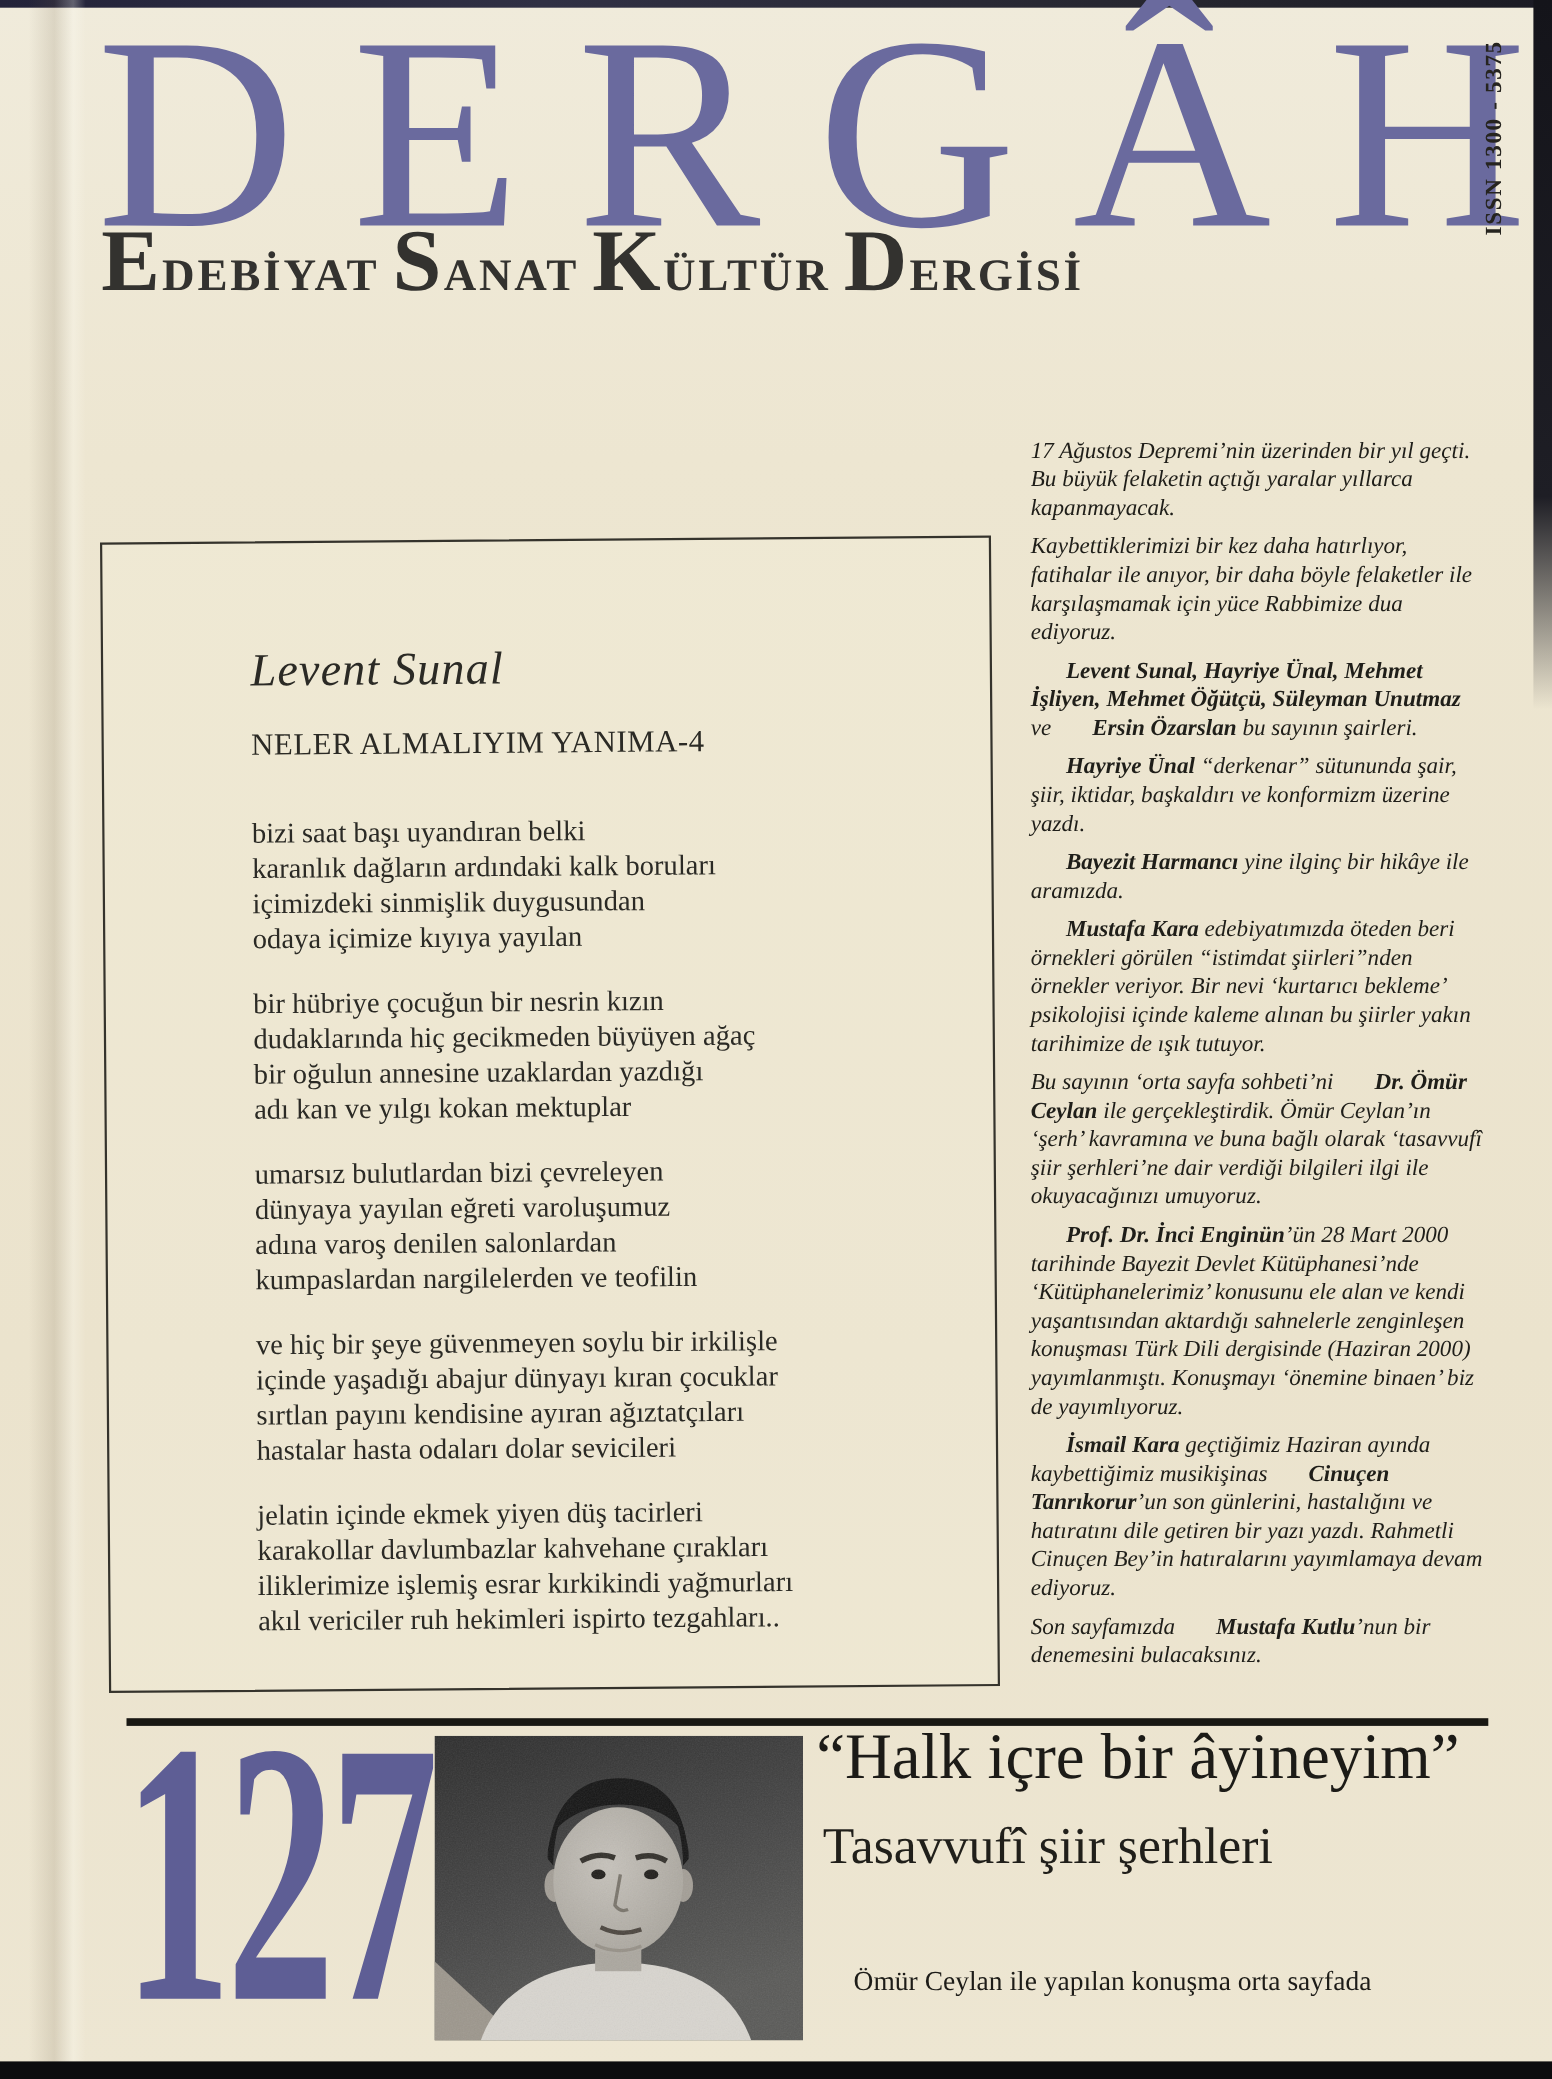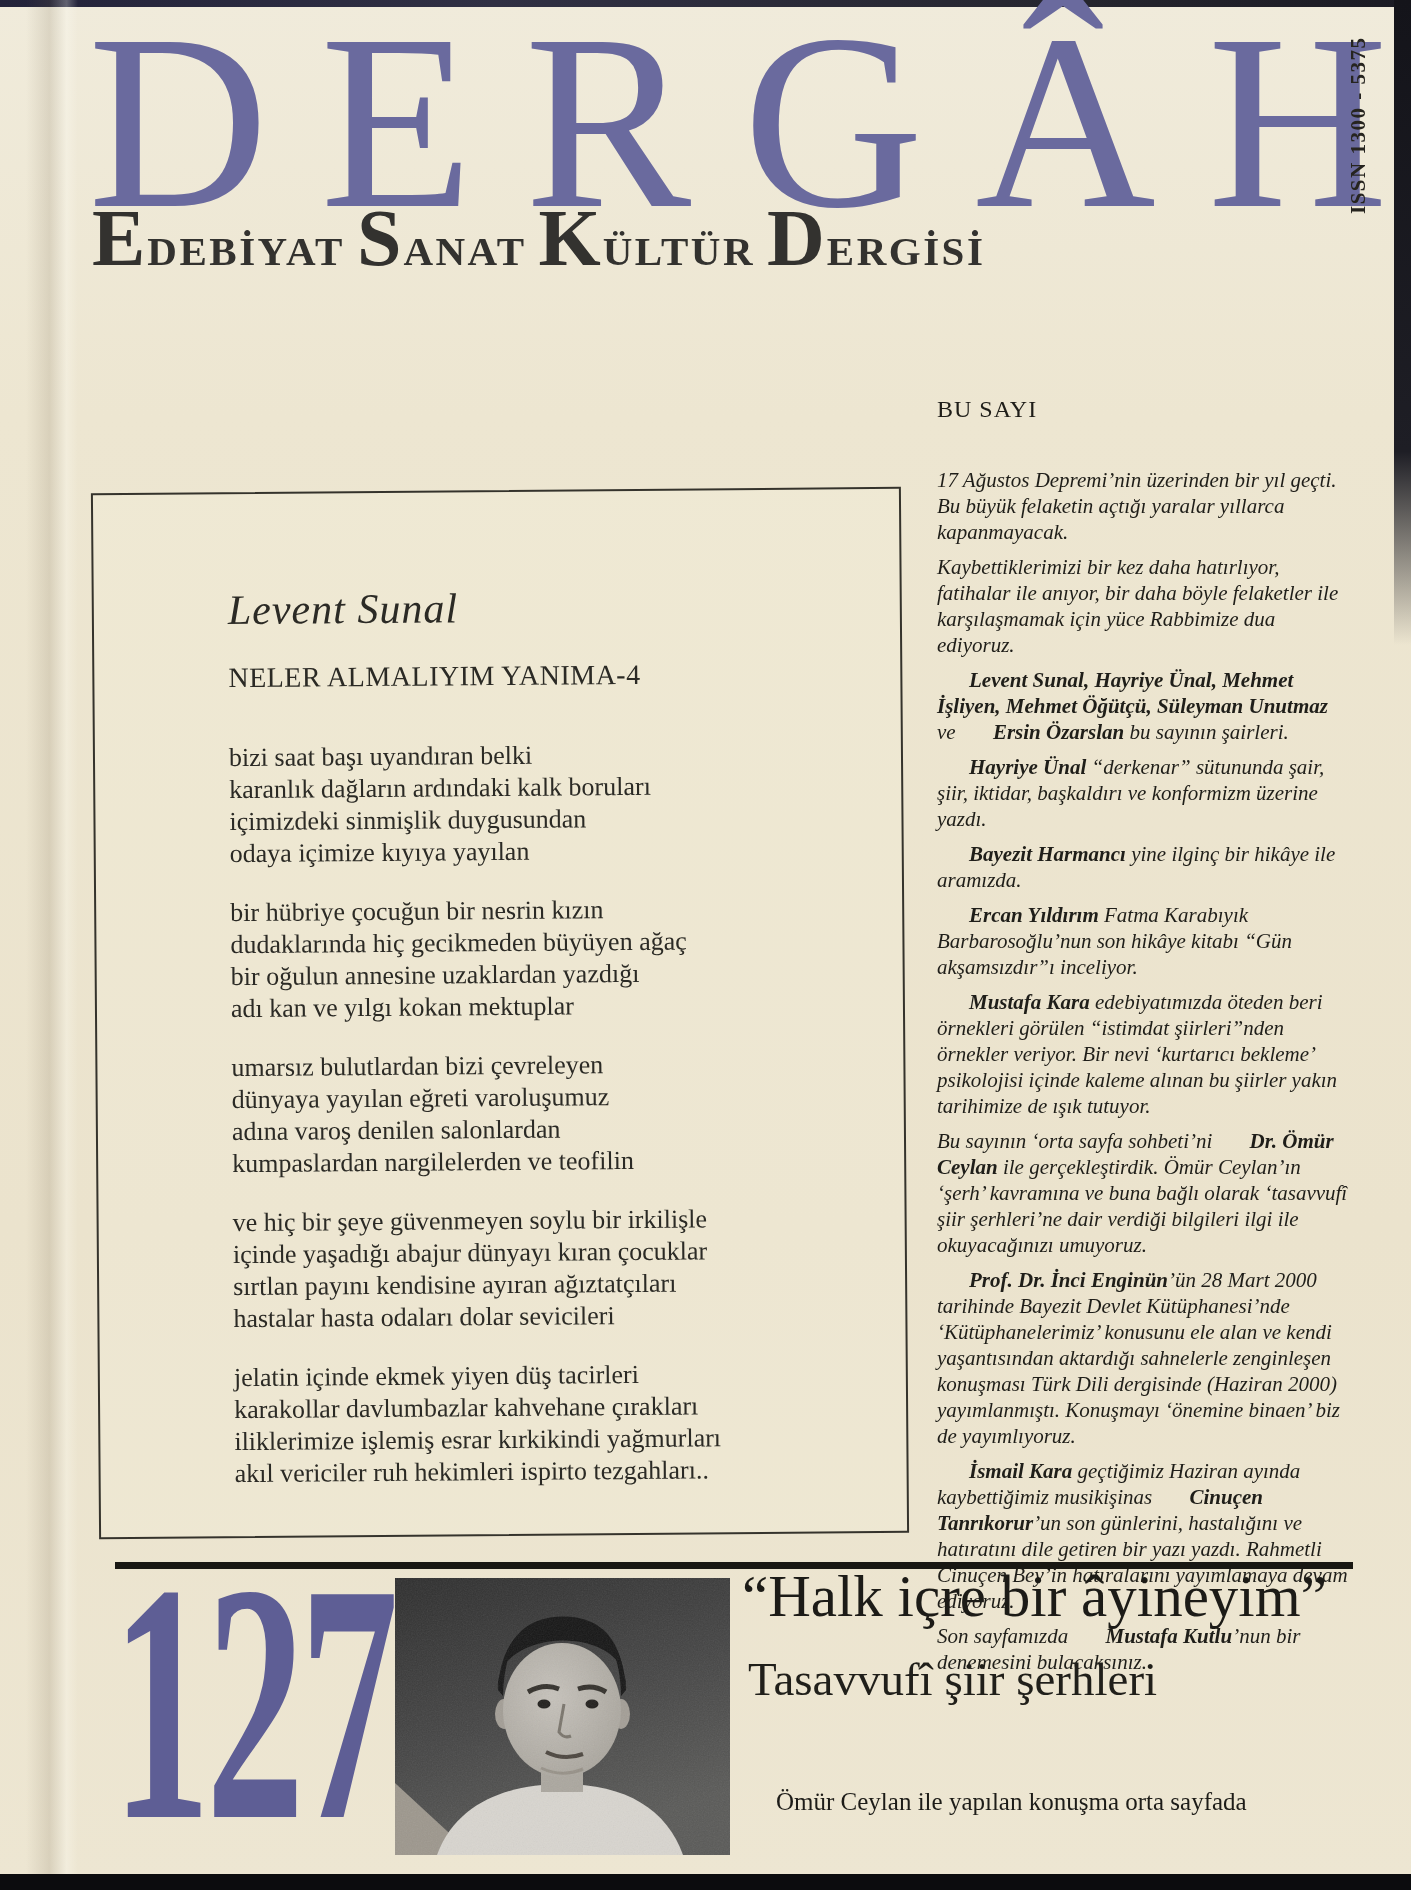--- a/index.html
+++ b/index.html
@@ -120,28 +120,26 @@
             <p>jelatin içinde ekmek yiyen düş tacirleri</p>
             <p>karakollar davlumbazlar kahvehane çırakları</p>
             <p>iliklerimize işlemiş esrar kırkikindi yağmurları</p>
             <p>akıl vericiler ruh hekimleri ispirto tezgahları..</p>
           </div>
         </div>
     </div>
   </div>
 
   <div class="busayi">
-    <p class="busayi-header">BU SAYI</p>
     <div class="busayi-paras">
         <p><span>17 Ağustos Depremi’nin üzerinden bir yıl geçti. Bu büyük felaketin açtığı yaralar yıllarca kapanmayacak.</span></p>
         <p><span>Kaybettiklerimizi bir kez daha hatırlıyor, fatihalar ile anıyor, bir daha böyle felaketler ile karşılaşmamak için yüce Rabbimize dua ediyoruz.</span></p>
         <p><span class="b">Levent Sunal, Hayriye Ünal, Mehmet İşliyen, Mehmet Öğütçü, Süleyman Unutmaz</span><span> ve </span><span class="b">Ersin Özarslan</span><span> bu sayının şairleri.</span></p>
         <p><span class="b">Hayriye Ünal</span><span> “derkenar” sütununda şair, şiir, iktidar, başkaldırı ve konformizm üzerine yazdı.</span></p>
         <p><span class="b">Bayezit Harmancı</span><span> yine ilginç bir hikâye ile aramızda.</span></p>
-        <p><span class="b">Ercan Yıldırım</span><span> Fatma Karabıyık Barbarosoğlu’nun son hikâye kitabı “Gün akşamsızdır”ı inceliyor.</span></p>
         <p><span class="b">Mustafa Kara</span><span> edebiyatımızda öteden beri örnekleri görülen “istimdat şiirleri”nden örnekler veriyor. Bir nevi ‘kurtarıcı bekleme’ psikolojisi içinde kaleme alınan bu şiirler yakın tarihimize de ışık tutuyor.</span></p>
         <p><span>Bu sayının ‘orta sayfa sohbeti’ni </span><span class="b">Dr. Ömür Ceylan</span><span> ile gerçekleştirdik. Ömür Ceylan’ın ‘şerh’ kavramına ve buna bağlı olarak ‘tasavvufî şiir şerhleri’ne dair verdiği bilgileri ilgi ile okuyacağınızı umuyoruz.</span></p>
         <p><span class="b">Prof. Dr. İnci Enginün</span><span>’ün 28 Mart 2000 tarihinde Bayezit Devlet Kütüphanesi’nde ‘Kütüphanelerimiz’ konusunu ele alan ve kendi yaşantısından aktardığı sahnelerle zenginleşen konuşması Türk Dili dergisinde (Haziran 2000) yayımlanmıştı. Konuşmayı ‘önemine binaen’ biz de yayımlıyoruz.</span></p>
         <p><span class="b">İsmail Kara</span><span> geçtiğimiz Haziran ayında kaybettiğimiz musikişinas </span><span class="b">Cinuçen Tanrıkorur</span><span>’un son günlerini, hastalığını ve hatıratını dile getiren bir yazı yazdı. Rahmetli Cinuçen Bey’in hatıralarını yayımlamaya devam ediyoruz.</span></p>
         <p><span>Son sayfamızda </span><span class="b">Mustafa Kutlu</span><span>’nun bir denemesini bulacaksınız.</span></p>
       </div>
   </div>
 
   <div class="footer-rule"></div>
   <div class="issue-number">127</div>

